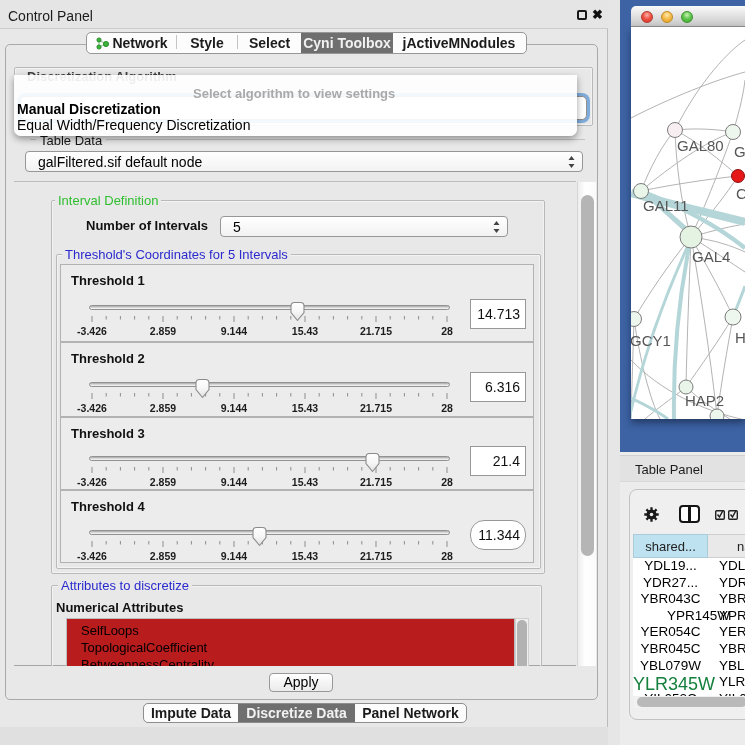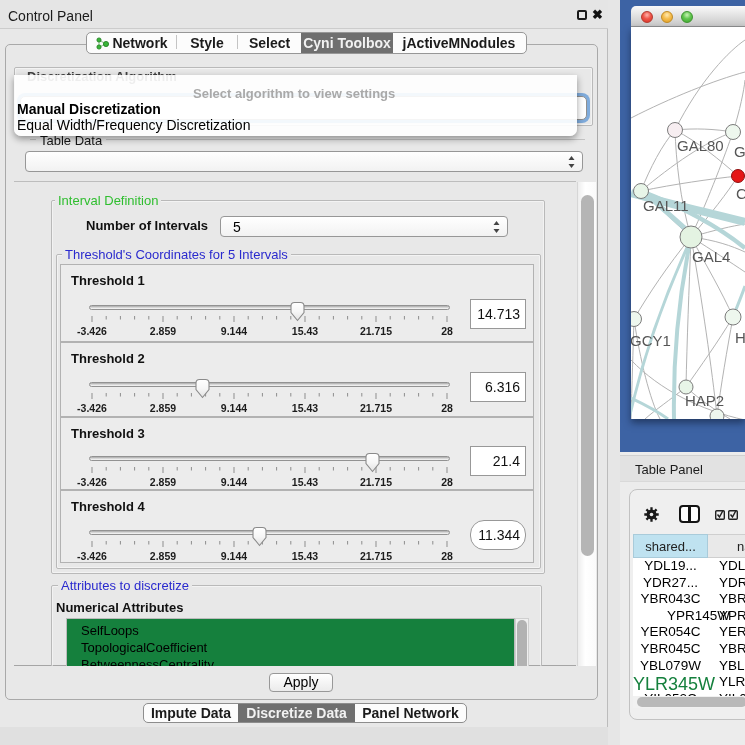--- a/index.html
+++ b/index.html
@@ -48,20 +48,21 @@
 <div class="abs" style="left:20px;top:96px;width:567px;height:24px;background:#fff;border:1px solid #8f8f8f;border-radius:5px;box-shadow:0 0 0 3px rgba(100,155,215,0.8);"></div>
 
 <div class="abs" style="left:14px;top:75px;width:563px;height:61px;background:rgba(255,255,255,0.91);border-radius:0 0 7px 7px;box-shadow:0 3px 7px rgba(0,0,0,0.38);z-index:6;"></div>
 <div class="abs" style="left:193px;top:86px;font-size:13px;font-weight:bold;color:#a9a9a9;z-index:7;">Select algorithm to view settings</div>
 <div class="abs" style="left:17px;top:101px;font-size:14px;font-weight:bold;color:#000;z-index:7;">Manual Discretization</div>
 <div class="abs" style="left:17px;top:117px;font-size:14px;color:#000;z-index:7;">Equal Width/Frequency Discretization</div>
 
 <div class="abs" style="left:30px;top:139px;width:555px;height:1px;background:#c3c3c3;"></div>
 <div class="abs" style="left:36px;top:133px;font-size:13px;color:#161616;background:#e8e8e8;padding:0 4px;z-index:1;">Table Data</div>
 <div class="abs combo" style="left:25px;top:151px;width:558px;height:21px;">
+  <div style="font-size:14px;color:#000;padding:2px 0 0 12px;">galFiltered.sif default node</div>
   <div class="spin">
       <svg width="9" height="14" viewBox="0 0 9 14">
         <path d="M4.5 1 L7.5 5 L1.5 5 Z" fill="#444"></path>
         <path d="M4.5 13 L7.5 9 L1.5 9 Z" fill="#444"></path>
       </svg>
     </div>
 </div>
 
 <div class="abs" style="left:14px;top:181px;width:562px;height:485px;background:#e8e8e8;border-top:1px solid #bdbdbd;border-bottom:1px solid #a5a5a5;overflow:hidden;">
 </div>
@@ -173,21 +174,21 @@
           </linearGradient>
         </defs>
         <path d="M2 5 Q2 1.5 5.5 1.5 L11.5 1.5 Q15 1.5 15 5 L15 11.5 L8.5 19.5 L2 11.5 Z" fill="url(#th4)" stroke="#8a8a8a" stroke-width="1.1"></path>
       </svg>
 </div>
 <div class="vbox" style="left:470px;top:339px;width:56px;height:30px;border-radius:14px;">11.344</div>
 
 <div class="abs grp" style="left:51px;top:404px;width:491px;height:95px;"></div>
 <div class="gtitle" style="left:58px;top:398px;color:#2a2ace;">Attributes to discretize</div>
 <div class="abs" style="left:56px;top:419px;font-size:13px;font-weight:bold;color:#111;">Numerical Attributes</div>
-<div class="abs" style="left:66px;top:437px;width:449px;height:60px;background:#15803d;border:1px solid #bcbcbc;">
+<div class="abs" style="left:66px;top:437px;width:449px;height:60px;background:#b91c1c;border:1px solid #bcbcbc;">
   <div style="font-size:13px;color:#000;padding:3px 0 0 14px;line-height:17px;">SelfLoops<br>TopologicalCoefficient<br>BetweennessCentrality</div>
 </div>
 <div class="abs" style="left:515px;top:437px;width:14px;height:60px;background:#efefef;border:1px solid #cfcfcf;"></div>
 <div class="abs" style="left:517px;top:439px;width:10px;height:58px;background:#b2b2b2;border-radius:5px;"></div>
 </div>
 
 <div class="abs" style="left:577px;top:182px;width:19px;height:484px;background:linear-gradient(to right,#ededed,#ffffff 40%,#fafafa);border-left:1px solid #d6d6d6;"></div>
 <div class="abs" style="left:581px;top:195px;width:13px;height:361px;background:#b5b5b5;border-radius:6.5px;"></div>
 
 <div class="abs" style="left:269px;top:673px;width:64px;height:19px;background:linear-gradient(#ffffff,#ebebeb);border:1px solid #989898;border-radius:4px;font-size:14px;text-align:center;line-height:17px;color:#000;">Apply</div>

